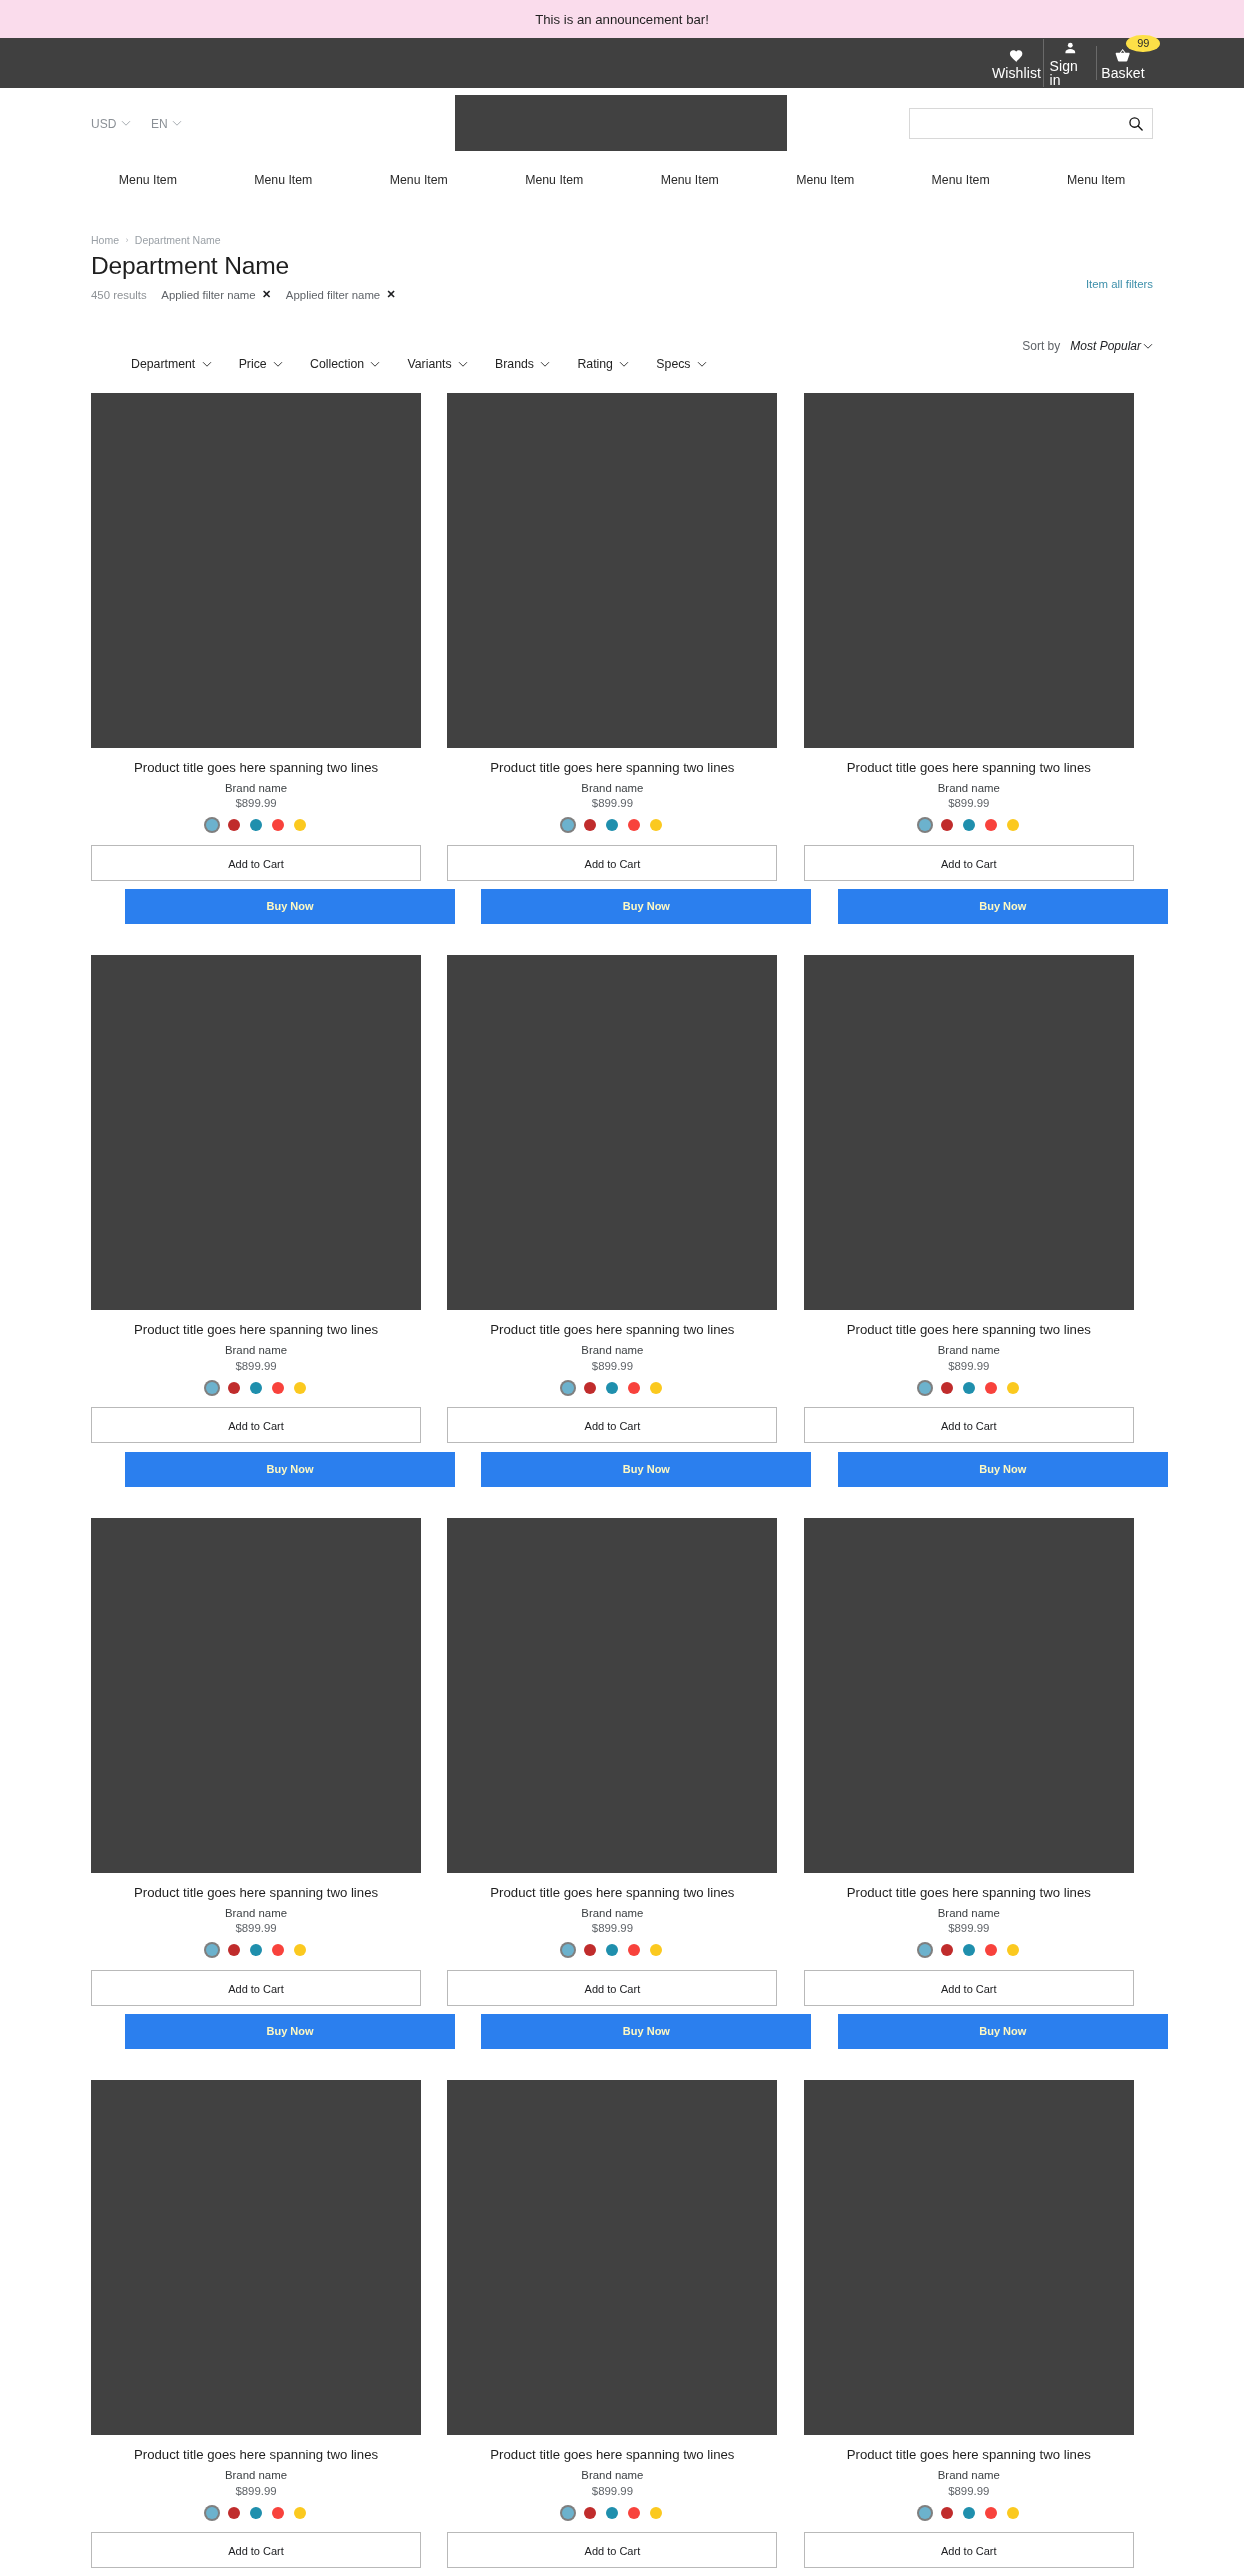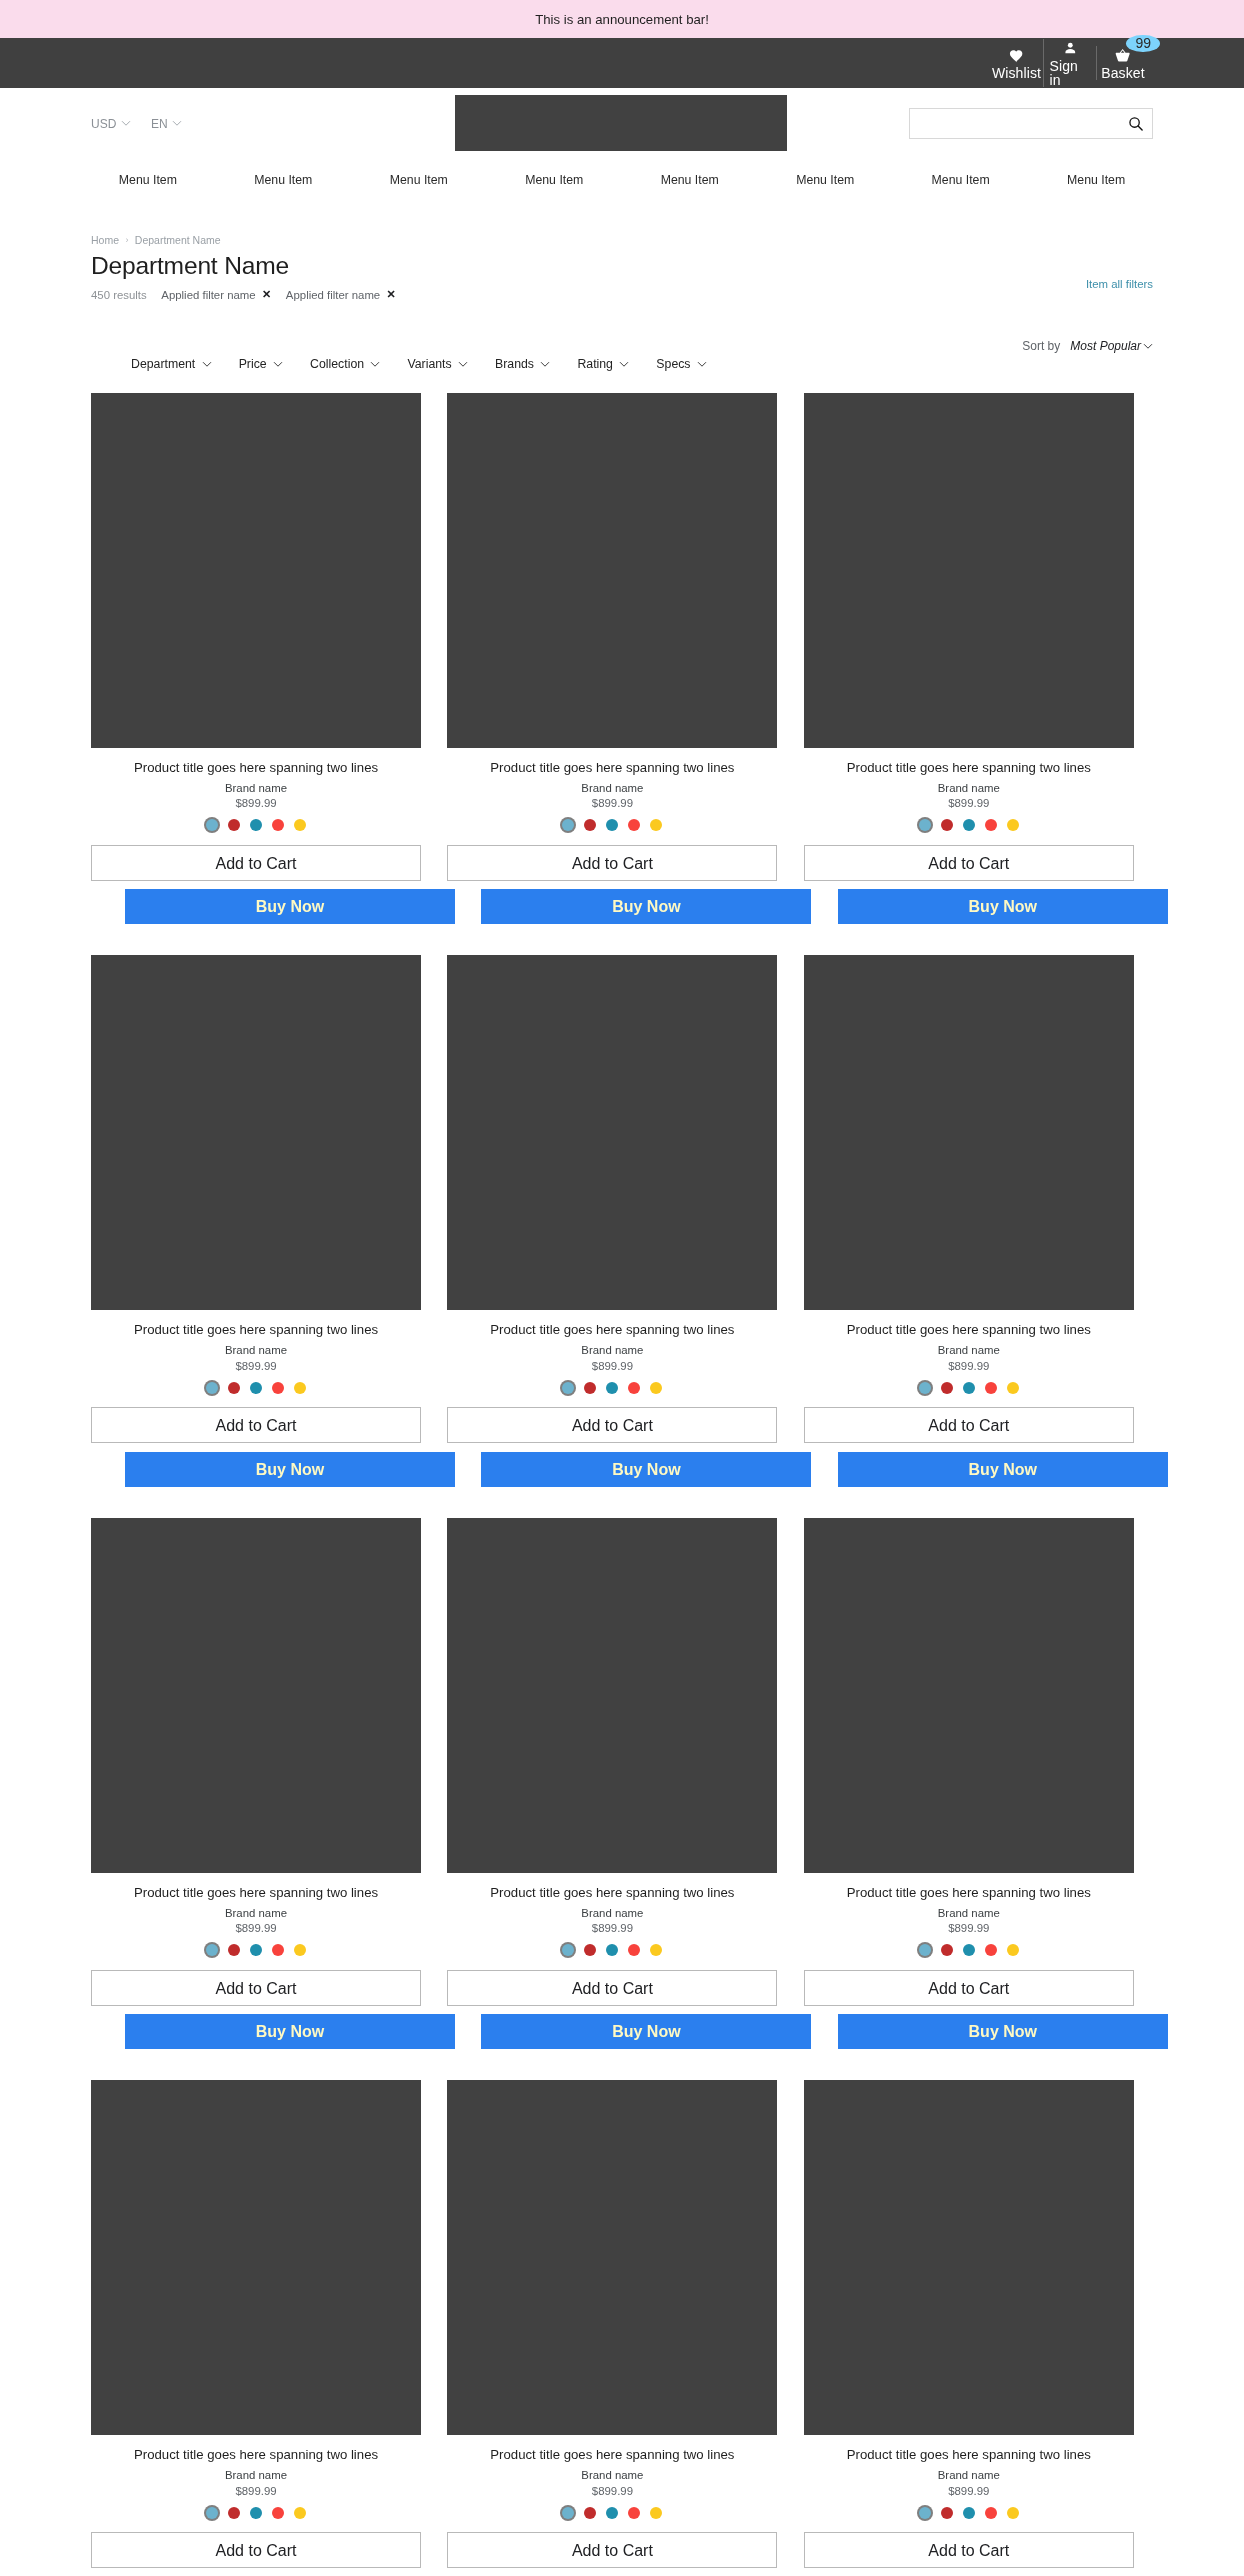--- a/index.html
+++ b/index.html
@@ -45,25 +45,25 @@
     padding: 0 5.5px;
   }
   .util-item + .util-item { border-left: 0.9px solid #6a6a6a; }
   .util-icon { height: 17.3px; display: flex; align-items: flex-end; justify-content: center; position: relative; }
   .util-icon svg { display: block; fill: #ffffff; }
   .util-label { font-size: 14px; margin-top: 3.6px; line-height: 1; letter-spacing: 0.1px; }
   .basket-badge {
     position: absolute;
     top: -11px;
     left: 12px;
-    background: #7dd3fc;
+    background: #fde047;
     color: #2b2b2b;
     border-radius: 50%;
     width: 34px; height: 17.3px;
-    font-size: 14px;
+    font-size: 11px;
     display: flex; align-items: center; justify-content: center;
     font-weight: 400;
   }
 
   
   .header {
     height: 71px;
     display: flex;
     align-items: center;
     padding: 0 91px;
@@ -215,21 +215,21 @@
     display: block;
   }
   .swatch.selected {
     box-shadow: 0 0 0 2px #7f7f7f;
   }
   .card-actions { margin-top: 13.7px; }
   .btn {
     display: block;
     width: 100%;
     height: 36px;
-    font-size: 16px;
+    font-size: 11px;
     font-family: "Liberation Sans", sans-serif;
     line-height: 36px;
     text-align: center;
     cursor: pointer;
   }
   .btn-secondary {
     border: 0.9px solid #b9b9b9;
     background: #ffffff;
     color: #202124;
   }

